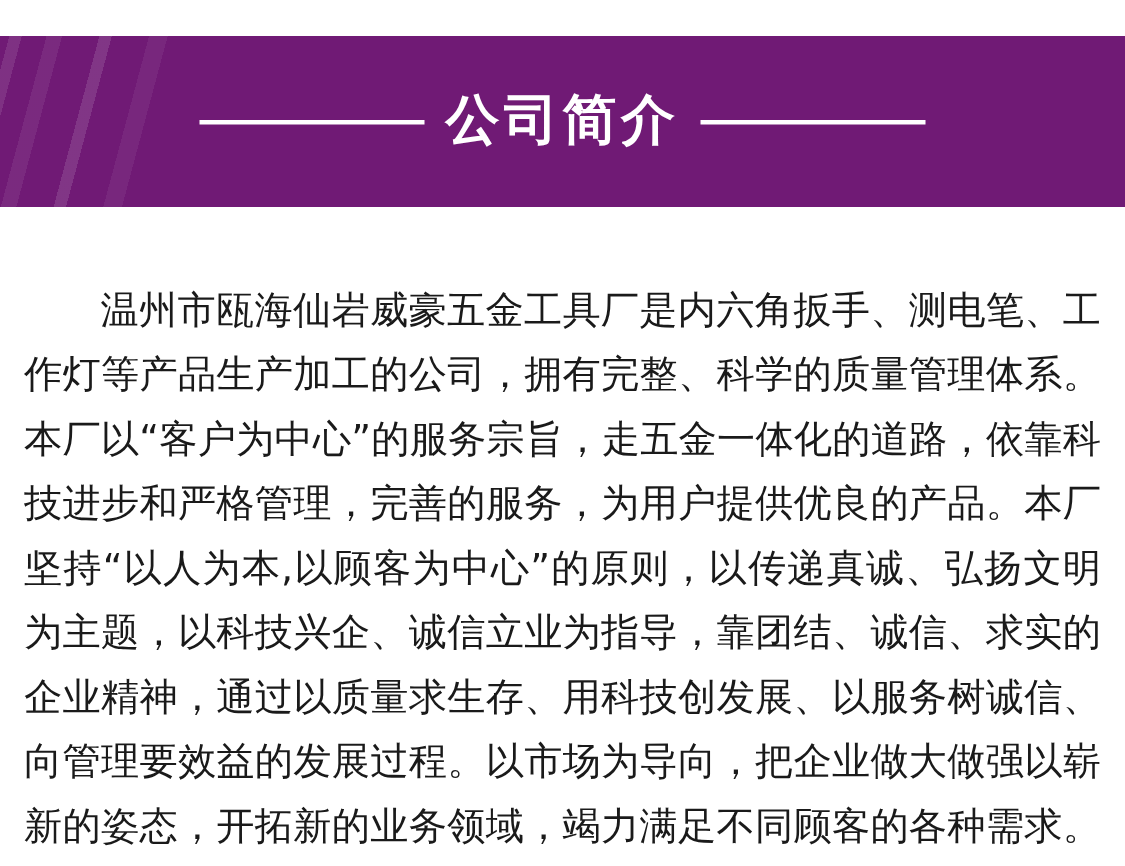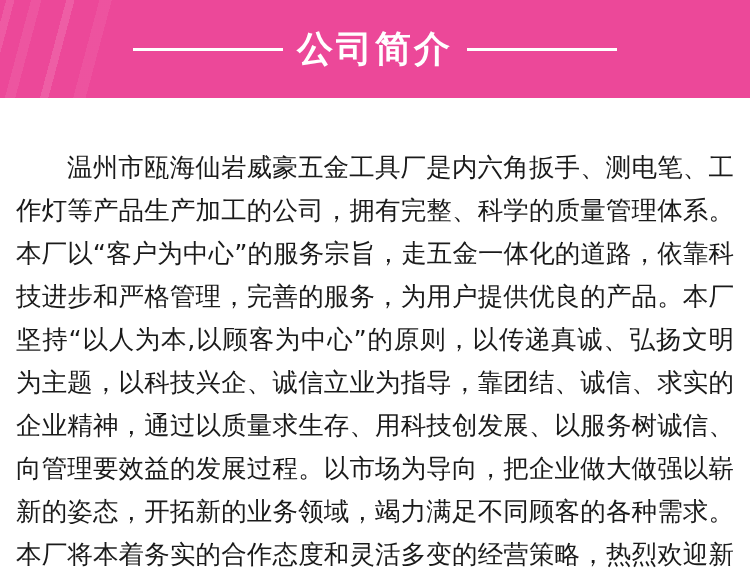--- a/index.html
+++ b/index.html
@@ -16,26 +16,27 @@
   .page {
     position: relative;
     width: 750px;
     height: 577px;
     background: #ffffff;
   }
   
   .banner {
     position: relative;
     width: 750px;
-    height: 98px;
-    background: #ec4899;
+    height: 114px;
+    background: #701a75;
     overflow: hidden;
     display: flex;
     align-items: center;
     justify-content: center;
+    margin-top: 24px;
   }
   
   .banner-streaks {
     position: absolute;
     top: 0;
     left: 0;
     width: 210px;
     height: 114px;
     background:
       linear-gradient(105deg, rgba(255,255,255,0.00) 0px, rgba(255,255,255,0.00) 6px,

